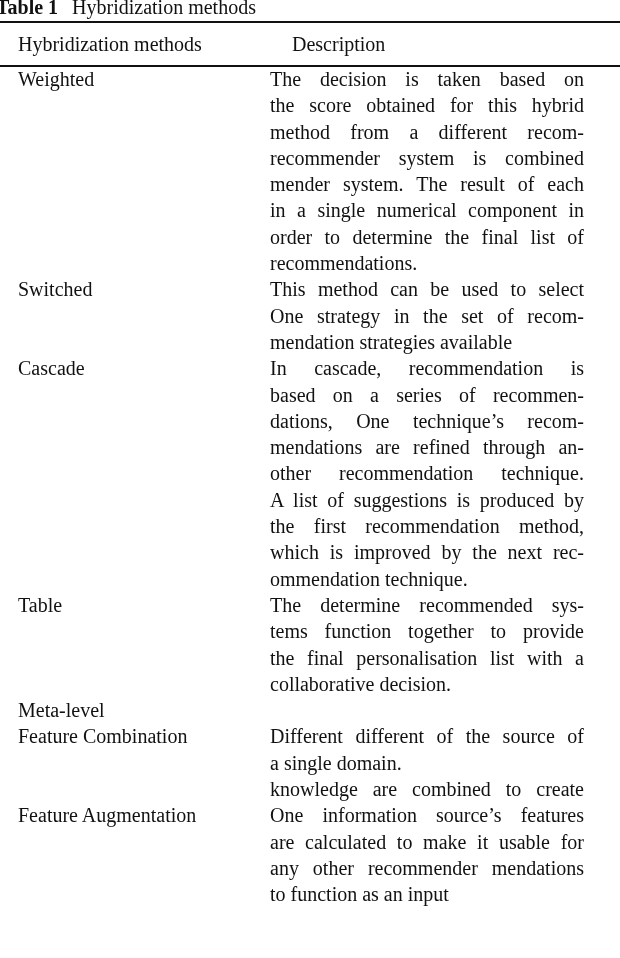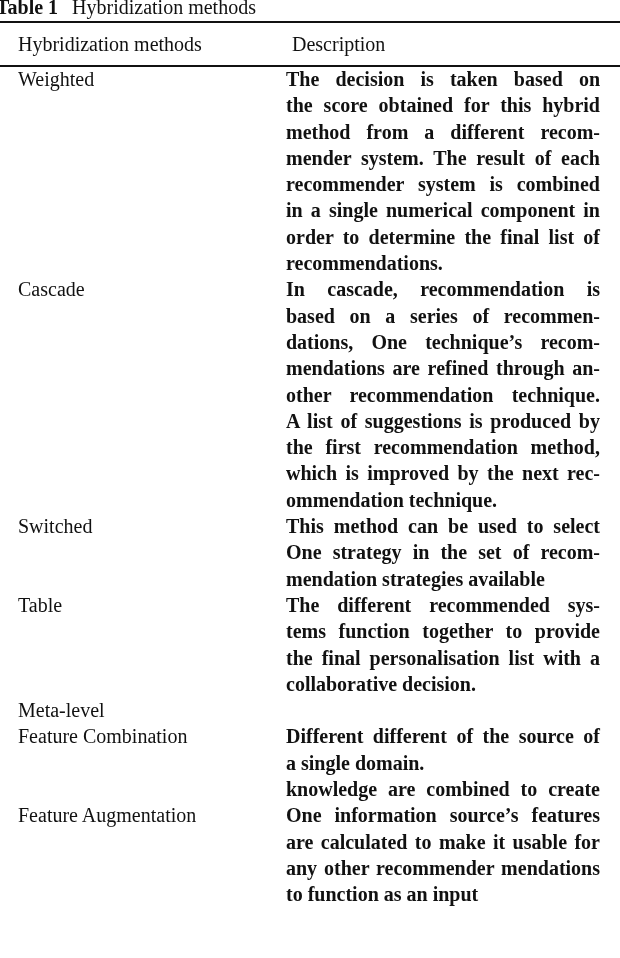--- a/index.html
+++ b/index.html
@@ -23,23 +23,23 @@
   }
   .head.c1 { left: 18px; }
   .head.c2 { left: 292px; }
   .rows { position: absolute; left: 0; top: 66px; width: 620px; }
   .row { display: flex; }
   .cell-method {
     width: 270px; padding-left: 18px; box-sizing: border-box;
     font-size: 20px; line-height: 26.3px; white-space: nowrap;
   }
   .cell-desc {
-    width: 314px; margin-left: 16px; 
+    width: 314px; margin-left: 0; 
     font-size: 20px; line-height: 26.3px;
-    text-align: justify; hyphens: manual; font-weight: bold;
+    text-align: justify; hyphens: manual;
   }
   .cell-desc .ln { display: block; text-align: justify; text-align-last: justify; white-space: nowrap; }
   .cell-desc .ln.last { text-align-last: left; }
 </style>
 </head>
 <body>
 
 <div class="caption">
   <span class="label">Table 1</span><span class="title">Hybridization methods</span>
 </div>
@@ -49,56 +49,56 @@
 <div class="head c2">Description</div>
 <div class="rule mid"></div>
 
 <div class="rows">
   <div class="row">
     <div class="cell-method">Weighted</div>
     <div class="cell-desc">
       <span class="ln" style="white-space: normal;">The decision is taken based on</span>
       <span class="ln" style="white-space: normal;">the score obtained for this hybrid</span>
       <span class="ln" style="white-space: normal;">method from a different recom-</span>
+      <span class="ln" style="white-space: normal;">recommender system is combined</span>
       <span class="ln" style="white-space: normal;">mender system. The result of each</span>
-      <span class="ln" style="white-space: normal;">recommender system is combined</span>
       <span class="ln" style="white-space: normal;">in a single numerical component in</span>
       <span class="ln" style="white-space: normal;">order to determine the final list of</span>
       <span class="ln last">recommendations.</span>
+    </div>
+  </div>
+
+  <div class="row">
+    <div class="cell-method">Switched</div>
+    <div class="cell-desc">
+      <span class="ln" style="white-space: normal;">This method can be used to select</span>
+      <span class="ln" style="white-space: normal;">One strategy in the set of recom-</span>
+      <span class="ln last">mendation strategies available</span>
     </div>
   </div>
 
   <div class="row">
     <div class="cell-method">Cascade</div>
     <div class="cell-desc">
       <span class="ln" style="white-space: normal;">In cascade, recommendation is</span>
       <span class="ln" style="white-space: normal;">based on a series of recommen-</span>
       <span class="ln" style="white-space: normal;">dations, One technique’s recom-</span>
       <span class="ln" style="white-space: normal;">mendations are refined through an-</span>
       <span class="ln" style="white-space: normal;">other recommendation technique.</span>
       <span class="ln" style="white-space: normal;">A list of suggestions is produced by</span>
       <span class="ln" style="white-space: normal;">the first recommendation method,</span>
       <span class="ln" style="white-space: normal;">which is improved by the next rec-</span>
       <span class="ln last">ommendation technique.</span>
     </div>
   </div>
 
   <div class="row">
-    <div class="cell-method">Switched</div>
-    <div class="cell-desc">
-      <span class="ln" style="white-space: normal;">This method can be used to select</span>
-      <span class="ln" style="white-space: normal;">One strategy in the set of recom-</span>
-      <span class="ln last">mendation strategies available</span>
-    </div>
-  </div>
-
-  <div class="row">
     <div class="cell-method">Table</div>
     <div class="cell-desc">
-      <span class="ln" style="white-space: normal;">The different recommended sys-</span>
+      <span class="ln" style="white-space: normal;">The determine recommended sys-</span>
       <span class="ln" style="white-space: normal;">tems function together to provide</span>
       <span class="ln" style="white-space: normal;">the final personalisation list with a</span>
       <span class="ln last">collaborative decision.</span>
     </div>
   </div>
 
   <div class="row">
     <div class="cell-method">Meta-level</div>
   </div>
 

